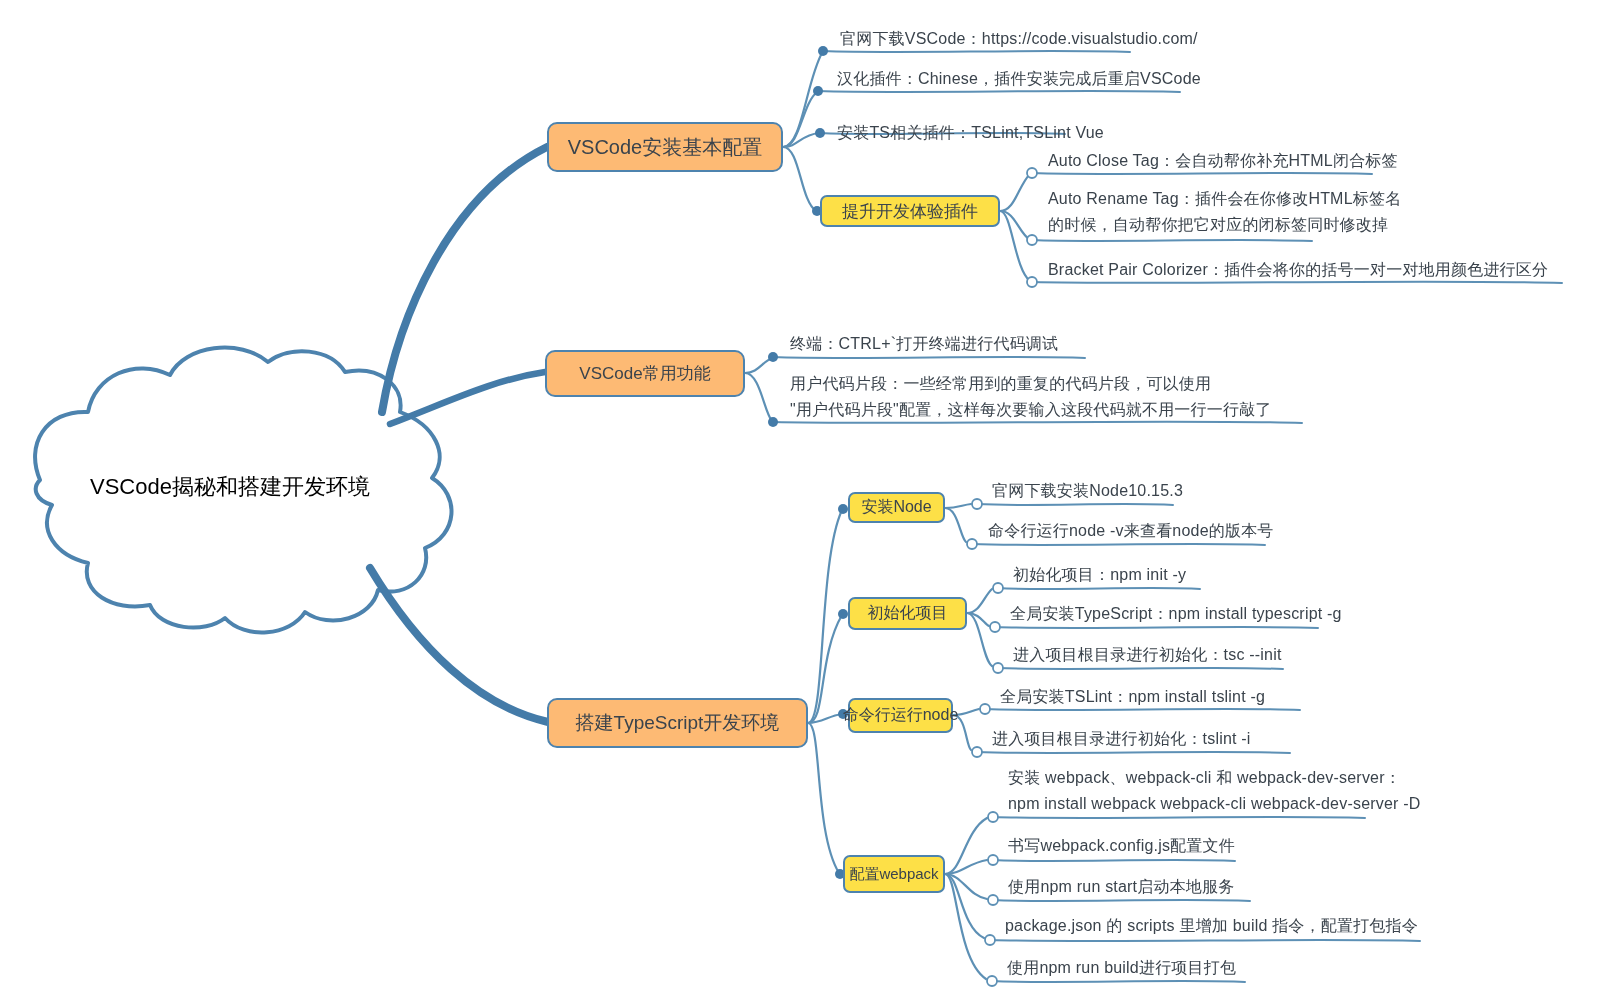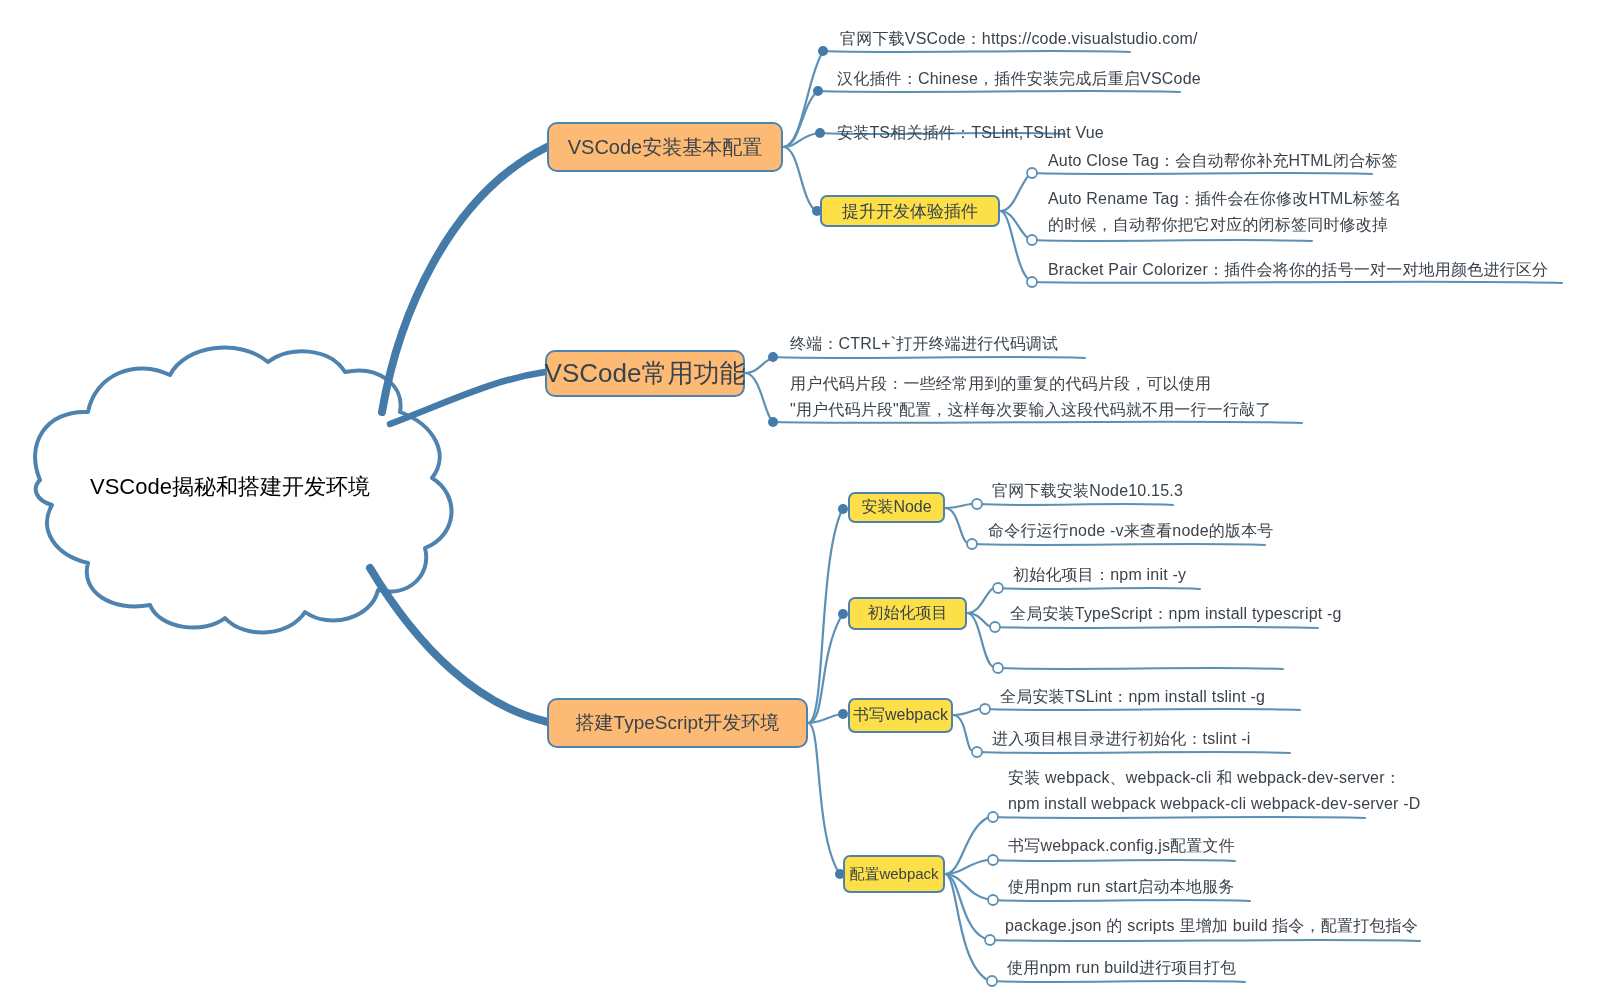--- a/index.html
+++ b/index.html
@@ -147,37 +147,37 @@
       <circle cx="992" cy="981" r="5"></circle>
     </g>
   </svg>
 
   <div class="root-label">VSCode揭秘和搭建开发环境</div>
 
   <div class="node" style="left:547px;top:122px;width:236px;height:50px;">
     <span class="lbl main-lbl">VSCode安装基本配置</span>
   </div>
   <div class="node" style="left:545px;top:350px;width:200px;height:47px;">
-    <span class="lbl main-lbl" style="font-size:26px;">VSCode常用功能</span>
+    <span class="lbl main-lbl" style="font-size:17px;">VSCode常用功能</span>
   </div>
   <div class="node" style="left:547px;top:698px;width:261px;height:50px;">
     <span class="lbl main-lbl" style="font-size:19px;">搭建TypeScript开发环境</span>
   </div>
 
   <div class="node sub" style="left:820px;top:195px;width:180px;height:32px;">
     <span class="lbl sub-lbl" style="font-size:17px;">提升开发体验插件</span>
   </div>
   <div class="node sub" style="left:848px;top:492px;width:97px;height:31px;">
     <span class="lbl sub-lbl">安装Node</span>
   </div>
   <div class="node sub" style="left:848px;top:597px;width:119px;height:33px;">
     <span class="lbl sub-lbl">初始化项目</span>
   </div>
   <div class="node sub" style="left:848px;top:698px;width:105px;height:35px;">
-    <span class="lbl sub-lbl">书写webpack</span>
+    <span class="lbl sub-lbl">命令行运行node</span>
   </div>
   <div class="node sub" style="left:843px;top:855px;width:102px;height:38px;">
     <span class="lbl sub-lbl" style="font-size:15px;">配置webpack</span>
   </div>
 
   <div class="leaf" style="left:840px;top:26px;">官网下载VSCode：https://code.visualstudio.com/</div>
   <div class="leaf" style="left:837px;top:66px;">汉化插件：Chinese，插件安装完成后重启VSCode</div>
   <div class="leaf" style="left:837px;top:120px;">安装TS相关插件：TSLint,TSLint Vue</div>
 
   <div class="leaf" style="left:1048px;top:148px;">Auto Close Tag：会自动帮你补充HTML闭合标签</div>
@@ -187,20 +187,21 @@
 
   <div class="leaf" style="left:790px;top:331px;">终端：CTRL+`打开终端进行代码调试</div>
   <div class="leaf" style="left:790px;top:371px;">用户代码片段：一些经常用到的重复的代码片段，可以使用
 "用户代码片段"配置，这样每次要输入这段代码就不用一行一行敲了</div>
 
   <div class="leaf" style="left:992px;top:478px;">官网下载安装Node10.15.3</div>
   <div class="leaf" style="left:988px;top:518px;">命令行运行node -v来查看node的版本号</div>
 
   <div class="leaf" style="left:1013px;top:562px;">初始化项目：npm init -y</div>
   <div class="leaf" style="left:1010px;top:601px;">全局安装TypeScript：npm install typescript -g</div>
+  <div class="leaf" style="left:1013px;top:642px;">进入项目根目录进行初始化：tsc --init</div>
 
   <div class="leaf" style="left:1000px;top:684px;">全局安装TSLint：npm install tslint -g</div>
   <div class="leaf" style="left:1008px;top:765px;">安装 webpack、webpack-cli 和 webpack-dev-server：
 npm install webpack webpack-cli webpack-dev-server -D</div>
 
   <div class="leaf" style="left:992px;top:726px;">进入项目根目录进行初始化：tslint -i</div>
   <div class="leaf" style="left:1008px;top:833px;">书写webpack.config.js配置文件</div>
   <div class="leaf" style="left:1008px;top:874px;">使用npm run start启动本地服务</div>
   <div class="leaf" style="left:1005px;top:913px;">package.json 的 scripts 里增加 build 指令，配置打包指令</div>
   <div class="leaf" style="left:1007px;top:955px;">使用npm run build进行项目打包</div>

